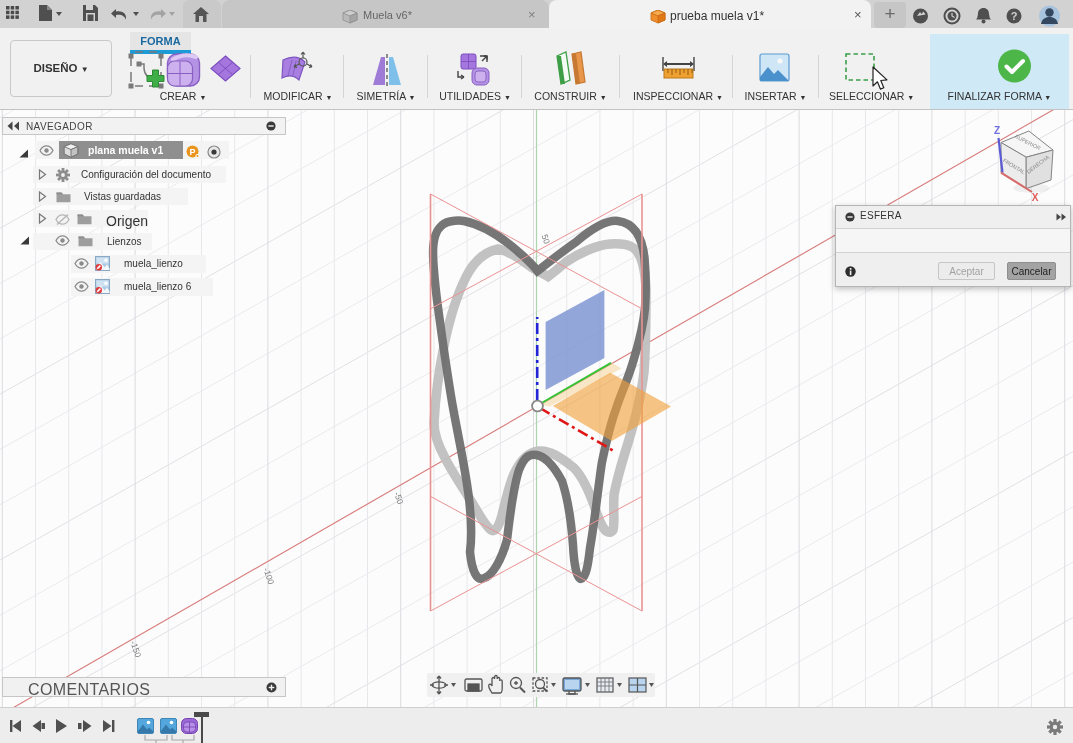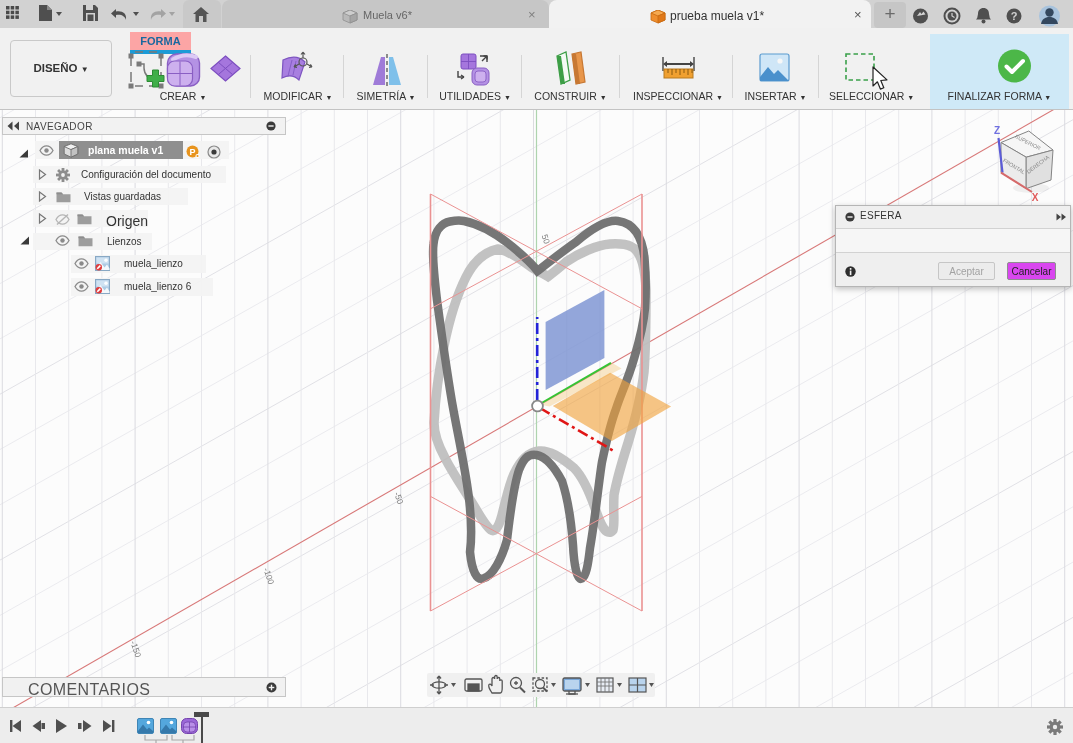--- a/index.html
+++ b/index.html
@@ -245,21 +245,21 @@
       <polygon points="0.5,0.5 5,4 0.5,7.5" fill="#444"></polygon>
       <polygon points="5.5,0.5 10,4 5.5,7.5" fill="#444"></polygon>
     </svg>
 <div class="abs" style="left:836px;top:228px;width:234px;height:25px;background:#f6f6f6;border-top:1px solid #d2d2d2;border-bottom:1px solid #d2d2d2"></div>
 <svg class="abs" style="left:845px;top:266px" width="11" height="11" viewBox="0 0 11 11">
       <circle cx="5.5" cy="5.5" r="5.2" fill="#2e2e2e"></circle>
       <rect x="4.8" y="2" width="1.6" height="1.8" fill="#efefef"></rect>
       <rect x="4.8" y="4.6" width="1.6" height="4.5" fill="#efefef"></rect>
     </svg>
 <div class="abs" style="left:938px;top:261.5px;width:57px;height:18px;background:#ececec;border:1px solid #c6c6c6;border-radius:2px;text-align:center;font-size:10px;color:#a2a2a2;line-height:17px">Aceptar</div>
-<div class="abs" style="left:1007px;top:261.5px;width:49px;height:18px;background:#d946ef;border:1px solid #8f8f8f;border-radius:2px;text-align:center;font-size:10px;color:#222;line-height:17px">Cancelar</div>
+<div class="abs" style="left:1007px;top:261.5px;width:49px;height:18px;background:#a3a3a3;border:1px solid #8f8f8f;border-radius:2px;text-align:center;font-size:10px;color:#222;line-height:17px">Cancelar</div>
 <div class="abs" style="left:2px;top:677px;width:284px;height:20px;background:#f1f1f1;border:1px solid #c6c6c6"></div>
 <div class="abs" style="left:28px;top:681px;font-size:16px;color:#555;letter-spacing:0.4px">COMENTARIOS</div>
 <svg class="abs" style="left:266px;top:682px" width="11" height="11" viewBox="0 0 11 11">
       <circle cx="5.5" cy="5.5" r="5" fill="#3a3a3a"></circle>
       <rect x="2.7" y="4.8" width="5.6" height="1.4" fill="#f1f1f1"></rect>
       <rect x="4.8" y="2.7" width="1.4" height="5.6" fill="#f1f1f1"></rect>
     </svg>
 <div class="abs" style="left:427px;top:673px;width:228px;height:24px;background:#f0f0f0;border-radius:2px"></div>
 <svg class="abs" style="left:427px;top:673px" width="228px" height="24" viewBox="0 0 228 24">
 <g stroke="#555" fill="none" stroke-width="1.3">
@@ -352,21 +352,21 @@
       <circle cx="75.5" cy="18.5" r="2" fill="#4f4f4f"></circle>
       <circle cx="106" cy="13" r="7.5" fill="#4f4f4f"></circle>
       <text x="106" y="17" font-size="11" fill="#d2d2d2" text-anchor="middle" font-weight="bold">?</text>
       <circle cx="141.5" cy="13" r="10.5" fill="#a8c3dd"></circle>
       <circle cx="141.5" cy="9.5" r="4.2" fill="#33475e"></circle>
       <path d="M133,21 c1,-5 4,-7 8.5,-7 c4.5,0 7.5,2 8.5,7 z" fill="#33475e"></path>
     </svg>
 <div class="abs" style="left:0;top:28px;width:1073px;height:82px;background:#f1f1f1;border-bottom:1px solid #c3c3c3"></div>
 <div class="abs" style="left:10px;top:40px;width:102px;height:57px;border:1px solid #c9c9c9;border-radius:4px;"></div>
 <div class="abs" style="left:10px;top:62px;width:102px;text-align:center;font-size:11.5px;font-weight:bold;color:#333">DISEÑO <span style="font-size:8px">▼</span></div>
-<div class="abs" style="left:130px;top:32px;width:61px;height:18px;background:#fca5a5;text-align:center;font-size:11px;font-weight:bold;color:#19689f;line-height:18px">FORMA</div>
+<div class="abs" style="left:130px;top:32px;width:61px;height:18px;background:#e5e5e5;text-align:center;font-size:11px;font-weight:bold;color:#19689f;line-height:18px">FORMA</div>
 <div class="abs" style="left:130px;top:50px;width:61px;height:3.5px;background:#1b9bd7"></div>
 <div class="abs" style="left:249.8px;top:55px;width:1px;height:43px;background:#d5d5d5"></div>
 <div class="abs" style="left:343.4px;top:55px;width:1px;height:43px;background:#d5d5d5"></div>
 <div class="abs" style="left:426.8px;top:55px;width:1px;height:43px;background:#d5d5d5"></div>
 <div class="abs" style="left:521px;top:55px;width:1px;height:43px;background:#d5d5d5"></div>
 <div class="abs" style="left:618.6px;top:55px;width:1px;height:43px;background:#d5d5d5"></div>
 <div class="abs" style="left:732.4px;top:55px;width:1px;height:43px;background:#d5d5d5"></div>
 <div class="abs" style="left:818.4px;top:55px;width:1px;height:43px;background:#d5d5d5"></div>
 <div class="abs" style="left:930px;top:34px;width:139px;height:75px;background:#cfe9f7"></div>
 <div class="abs" style="left:93px;top:90px;width:180px;text-align:center;font-size:10.5px;color:#333">CREAR <span style="font-size:7px">▼</span></div>

